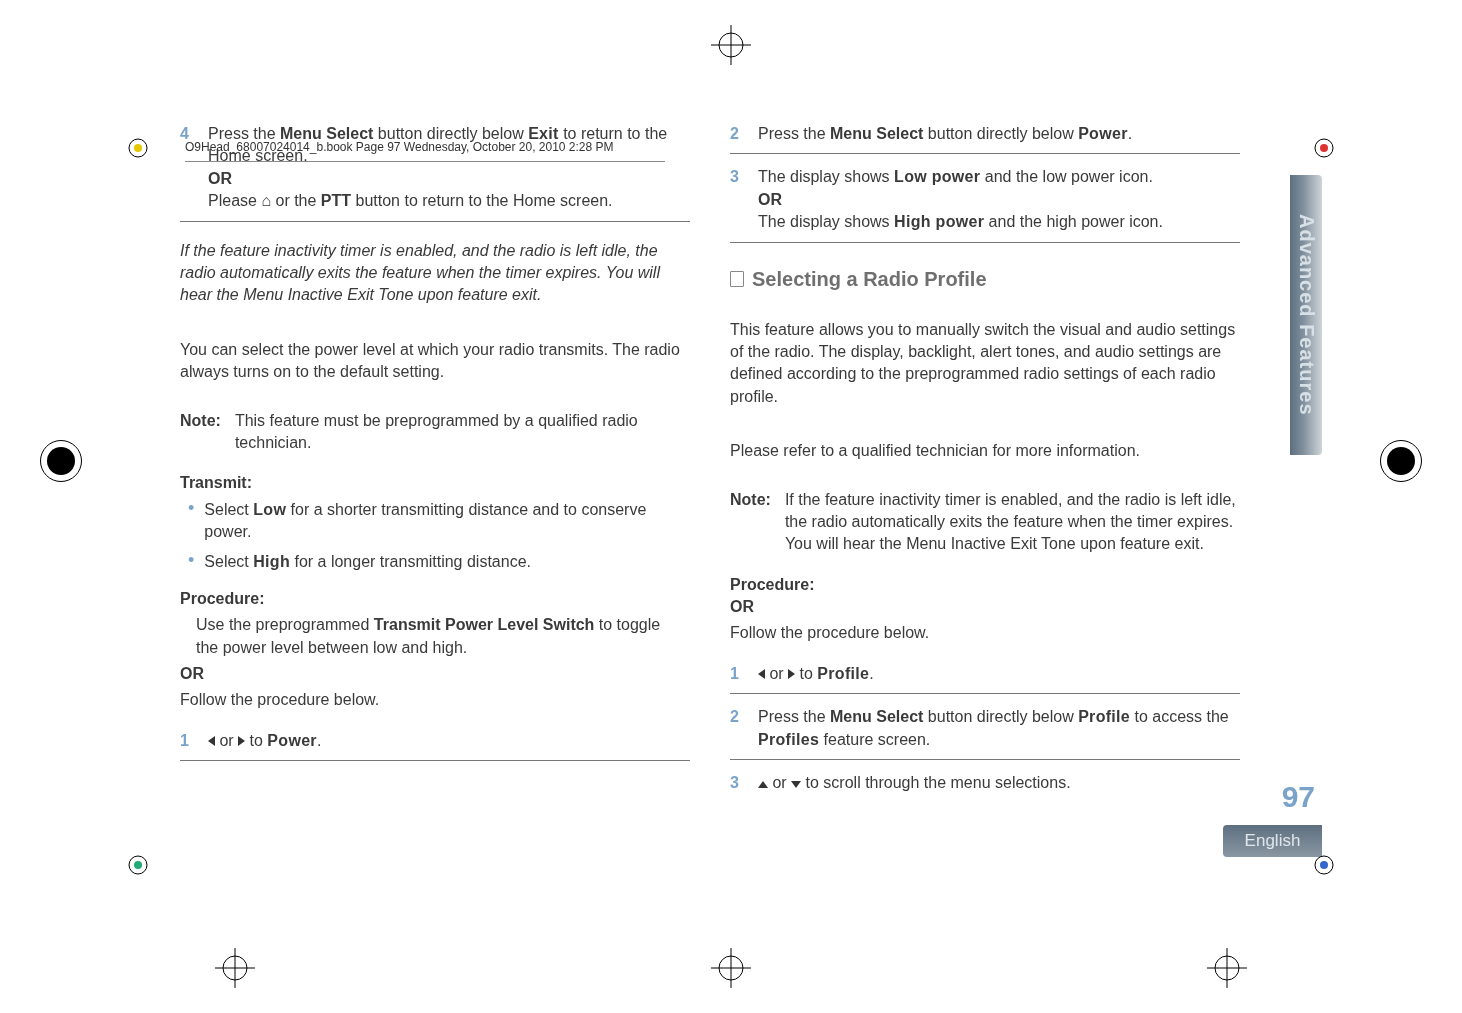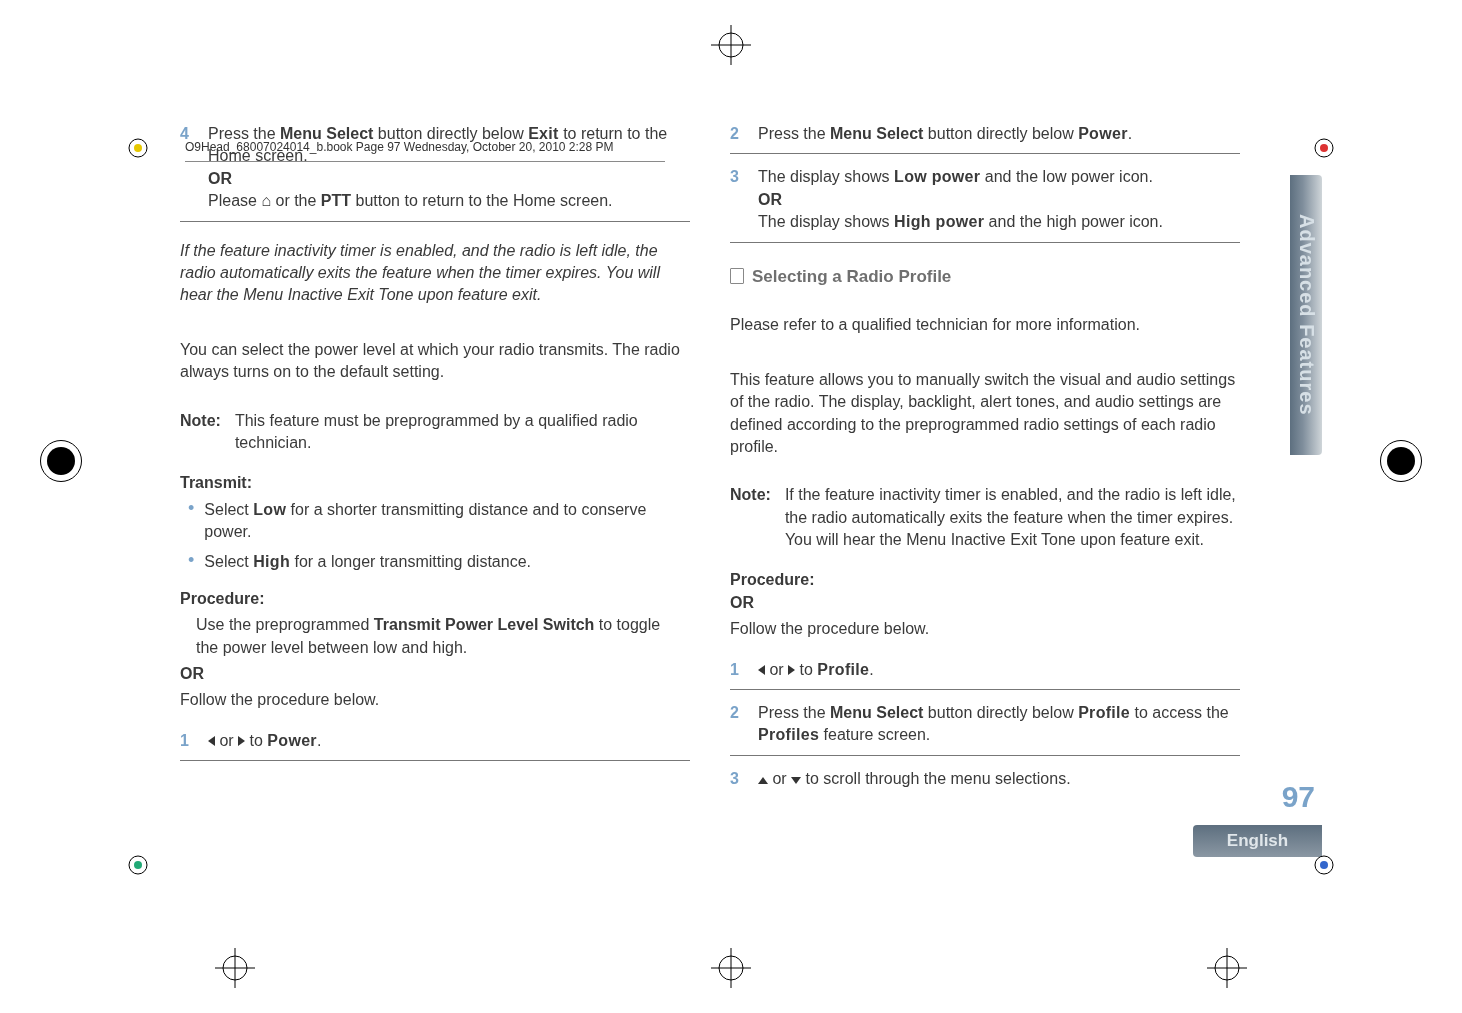--- a/index.html
+++ b/index.html
@@ -8,32 +8,32 @@
   .col{flex:1;display:flex;flex-direction:column}
   .col p, .col div{font-size:16px;line-height:1.4}
   .ital{font-style:italic}
   .bold{font-weight:bold}
   .step-row{display:flex;gap:12px;margin:4px 0;border-bottom:1.5px solid #777;padding:4px 0 8px 0}
   .step-row.no-border{border-bottom:none}
   .step-num{color:#7aa3c9;font-weight:bold;width:16px;flex-shrink:0}
   .step-body{flex:1}
   .section-head{margin:18px 0 10px 0;display:flex;align-items:center;gap:8px}
   .section-head .icon{width:12px;height:14px;border:1px solid #888;border-radius:1px;display:inline-block}
-  .section-head .title{color:#6f6f6f;font-weight:bold;font-size:17px}
+  .section-head .title{color:#6f6f6f;font-weight:bold;font-size:20px}
   .note-row{display:flex;gap:14px;margin:10px 0}
   .note-label{font-weight:bold;flex-shrink:0}
   .bullet-row{display:flex;gap:10px;margin:4px 0 4px 8px}
   .bullet-dot{color:#7aa3c9;font-size:18px;line-height:1}
   .mono{font-family:Liberation Sans, sans-serif;font-weight:bold;letter-spacing:.3px}
   .header-line{position:absolute;left:185px;top:161px;width:480px;border-top:1px solid #8a8a8a}
   .header-text{position:absolute;left:185px;top:140px;font-size:12px;color:#333}
   .side-tab{position:absolute;right:140px;top:175px;width:32px;height:280px;background:linear-gradient(90deg,#5d6f7f 0%,#7f8e9c 40%,#cfd5d9 100%);border-radius:0 4px 4px 0;display:flex;align-items:center;justify-content:center}
   .side-tab .label{writing-mode:vertical-rl;transform:rotate(0deg);color:#d7e0e6;font-weight:bold;font-size:20px;letter-spacing:1px}
   .page-num{position:absolute;right:147px;top:780px;font-size:30px;font-weight:bold;color:#7aa3c9}
-  .lang-bar{position:absolute;right:140px;top:825px;width:129px;height:32px;background:linear-gradient(180deg,#5d6f7f,#8a97a3);color:#e0e6ea;font-weight:bold;font-size:17px;display:flex;align-items:center;justify-content:center;border-radius:4px 0 0 4px}
+  .lang-bar{position:absolute;right:140px;top:825px;width:99px;height:32px;background:linear-gradient(180deg,#5d6f7f,#8a97a3);color:#e0e6ea;font-weight:normal;font-size:17px;display:flex;align-items:center;justify-content:center;border-radius:4px 0 0 4px}
   .reg{position:absolute;width:40px;height:40px}
   .reg.circle{border:1px solid #000;border-radius:50%;background:#fff}
   .reg .inner{position:absolute;inset:6px;background:#000;border-radius:50%}
   .reg.cross svg{width:40px;height:40px}
   .reg.tl{left:40px;top:440px}
   .reg.tr{right:40px;top:440px}
   .reg.bl{left:215px;bottom:25px}
   .reg.br{right:215px;bottom:25px}
   .reg.top{left:711px;top:25px}
   .reg.bot{left:711px;bottom:25px}
@@ -119,22 +119,22 @@
           <div class="bold">OR</div>
           <span>The display shows </span><span class="mono">High power</span><span> and the high power icon.</span>
         </div>
       </div>
 
       <div class="section-head">
         <span class="icon"></span>
         <span class="title">Selecting a Radio Profile</span>
       </div>
 
+      <p>This feature allows you to manually switch the visual and audio settings of the radio. The display, backlight, alert tones, and audio settings are defined according to the preprogrammed radio settings of each radio profile.</p>
       <p>Please refer to a qualified technician for more information.</p>
-      <p>This feature allows you to manually switch the visual and audio settings of the radio. The display, backlight, alert tones, and audio settings are defined according to the preprogrammed radio settings of each radio profile.</p>
 
       <div class="note-row">
         <div class="note-label">Note:</div>
         <div>If the feature inactivity timer is enabled, and the radio is left idle, the radio automatically exits the feature when the timer expires. You will hear the Menu Inactive Exit Tone upon feature exit.</div>
       </div>
 
       <div class="bold" style="margin-top:8px">Procedure:</div>
       <div class="bold">OR</div>
       <p style="margin:4px 0 10px 0">Follow the procedure below.</p>
 

